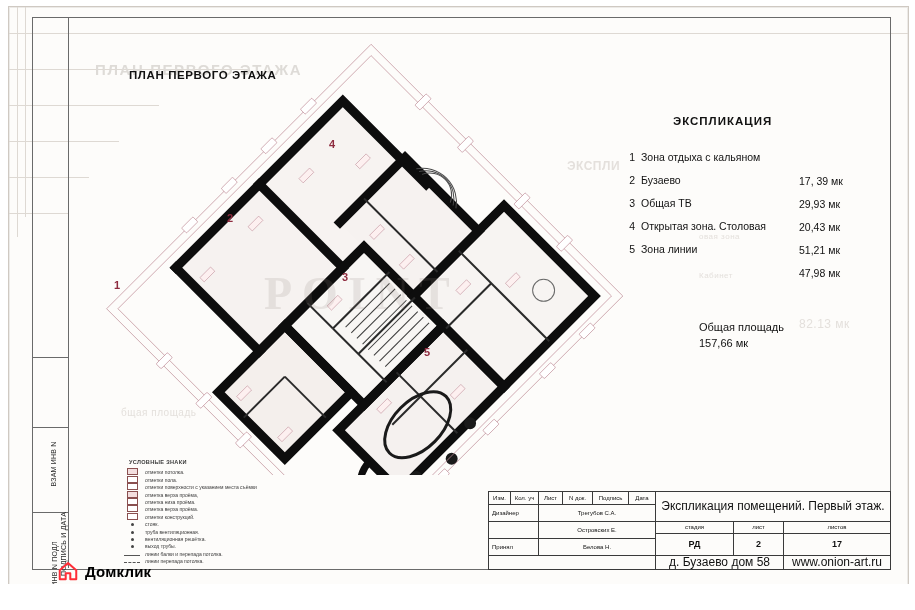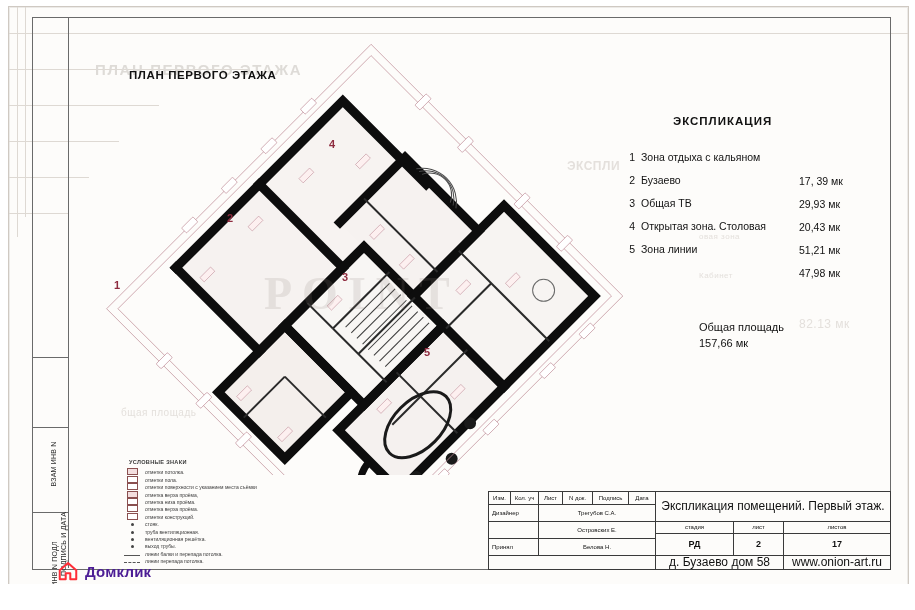--- a/index.html
+++ b/index.html
@@ -296,21 +296,21 @@
     top: 560px;
     width: 22px;
     height: 22px;
   }
   .dc-text {
     position: absolute;
     left: 85px;
     top: 563px;
     font-size: 15px;
     font-weight: bold;
-    color: #4c1d95;
+    color: #000000;
     letter-spacing: 0.2px;
   }
 </style>
 </head>
 <body>
 
 <div class="page">
 
   <div class="sheet">
 

